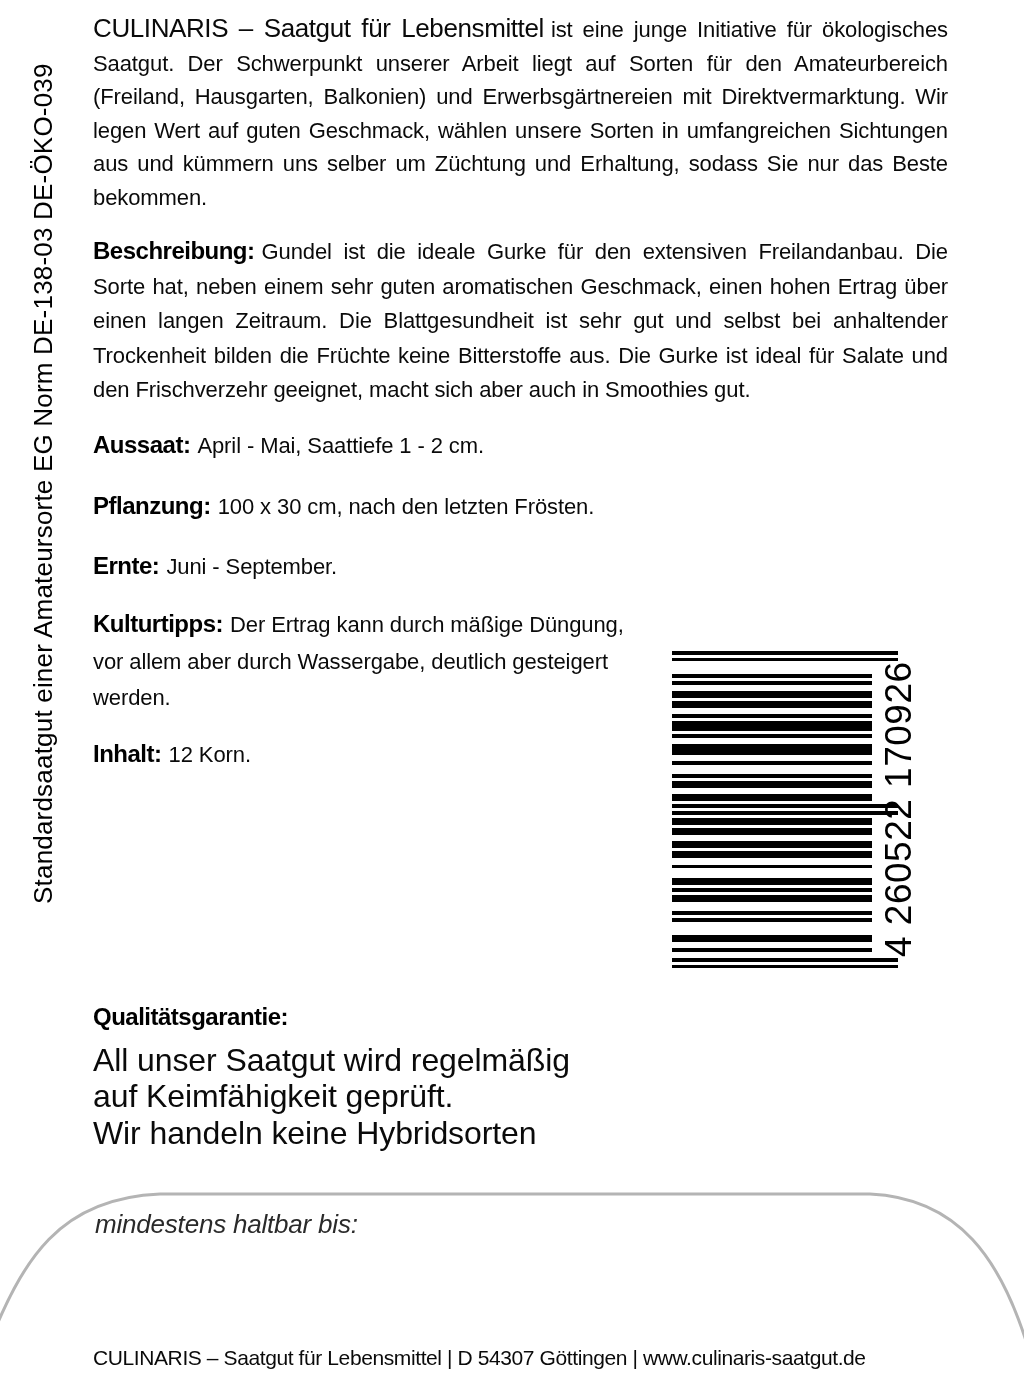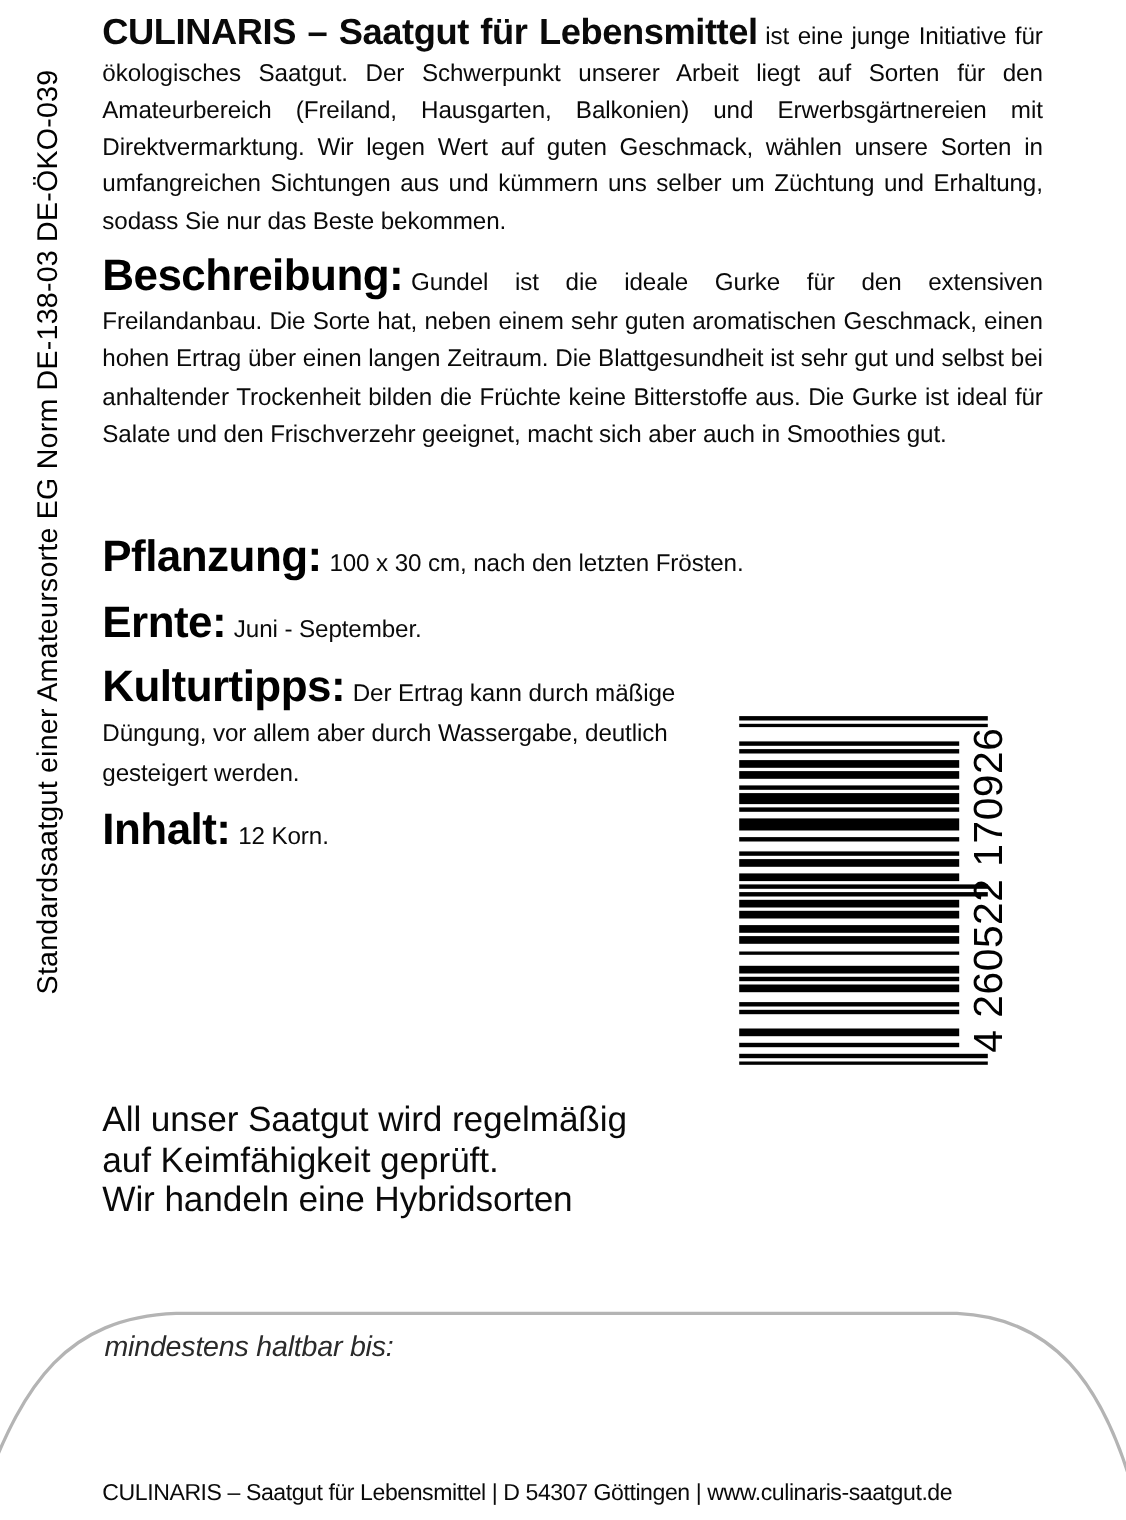--- a/index.html
+++ b/index.html
@@ -9,22 +9,22 @@
   }
   
   .side-label{
     position:absolute;left:28px;top:86px;height:818px;
     writing-mode:vertical-rl;transform:rotate(180deg);
     font-size:26px;letter-spacing:0.2px;white-space:nowrap;color:#000;
   }
   
   .sec{position:absolute;left:93px;width:855px;font-size:22px;line-height:34px;letter-spacing:-0.1px;color:#0a0a0a;}
   .just{text-align:justify;}
-  .lead{font-weight:bold;font-size:33px;letter-spacing:-0.4px;}
-  .h{font-weight:bold;font-size:40px;letter-spacing:-0.5px;color:#000;}
+  .lead{font-weight:normal;font-size:26px;letter-spacing:-0.4px;}
+  .h{font-weight:bold;font-size:24px;letter-spacing:-0.5px;color:#000;}
   .body-txt{margin-left:0.32em;}
   .intro{top:-10px;line-height:33.5px;}
   .desc{top:212px;line-height:34.5px;}
   .sowing{top:404px;line-height:38px;}
   .planting{top:465px;line-height:38px;}
   .harvest{top:525px;line-height:38px;}
   .tips{top:584px;width:552px;line-height:36.5px;}
   .contents{top:713px;line-height:38px;}
   .quality{top:999px;line-height:36.5px;}
   .quality .h{display:block;margin-bottom:6px;}
@@ -49,20 +49,21 @@
 <body>
 
 <div class="page">
 
   <div class="side-label">Standardsaatgut einer Amateursorte EG Norm DE-138-03 DE-ÖKO-039</div>
 
   <p class="sec intro just"><b class="lead">CULINARIS – Saatgut für Lebensmittel</b><span class="body-txt">ist eine junge Initiative für ökologisches Saatgut. Der Schwerpunkt unserer Arbeit liegt auf Sorten für den Amateurbereich (Freiland, Hausgarten, Balkonien) und Erwerbsgärtnereien mit Direktvermarktung. Wir legen Wert auf guten Geschmack, wählen unsere Sorten in umfangreichen Sichtungen aus und kümmern uns selber um Züchtung und Erhaltung, sodass Sie nur das Beste bekommen.</span></p>
 
   <p class="sec desc just"><b class="h">Beschreibung:</b><span class="body-txt">Gundel ist die ideale Gurke für den extensiven Freilandanbau. Die Sorte hat, neben einem sehr guten aromatischen Geschmack, einen hohen Ertrag über einen langen Zeitraum. Die Blattgesundheit ist sehr gut und selbst bei anhaltender Trockenheit bilden die Früchte keine Bitterstoffe aus. Die Gurke ist ideal für Salate und den Frischverzehr geeignet, macht sich aber auch in Smoothies gut.</span></p>
 
+  <p class="sec sowing"><b class="h">Aussaat:</b><span class="body-txt">April - Mai, Saattiefe 1 - 2 cm.</span></p>
 
   <p class="sec planting"><b class="h">Pflanzung:</b><span class="body-txt">100 x 30 cm, nach den letzten Frösten.</span></p>
 
   <p class="sec harvest"><b class="h">Ernte:</b><span class="body-txt">Juni - September.</span></p>
 
   <p class="sec tips"><b class="h">Kulturtipps:</b><span class="body-txt">Der Ertrag kann durch mäßige Düngung, vor allem aber durch Wassergabe, deutlich gesteigert werden.</span></p>
 
   <p class="sec contents"><b class="h">Inhalt:</b><span class="body-txt">12 Korn.</span></p>
 
   <div class="barcode">
@@ -95,23 +96,24 @@
         <div class="bar" style="top: 40.04px; height: 6.97px; width: 200px;"></div>
         <div class="bar" style="top: 30.03px; height: 3.64px; width: 200px;"></div>
         <div class="bar" style="top: 23.36px; height: 3.64px; width: 200px;"></div>
         <div class="bar" style="top: 6.67px; height: 3.64px; width: 226px;"></div>
         <div class="bar" style="top: 0px; height: 3.64px; width: 226px;"></div>
       </div>
     <span class="barcode-number">4 260522 170926</span>
   </div>
 
   <div class="sec quality">
+    <b class="h">Qualitätsgarantie:</b>
     <span class="quality-line">All unser Saatgut wird regelmäßig</span>
     <span class="quality-line">auf Keimfähigkeit geprüft.</span>
-    <span class="quality-line">Wir handeln eine Hybridsorten</span>
+    <span class="quality-line">Wir handeln keine Hybridsorten</span>
   </div>
 
   <svg class="corner-border" width="1024" height="1382" viewBox="0 0 1024 1382">
     <path d="M -14 1352 C 22 1258 60 1198 160 1194 L 870 1194 C 958 1198 1002 1258 1030 1354" fill="none" stroke="#b4b4b4" stroke-width="3" stroke-linecap="round"></path>
   </svg>
 
   <div class="storage">
     <div>mindestens haltbar bis:</div>
   </div>
 

